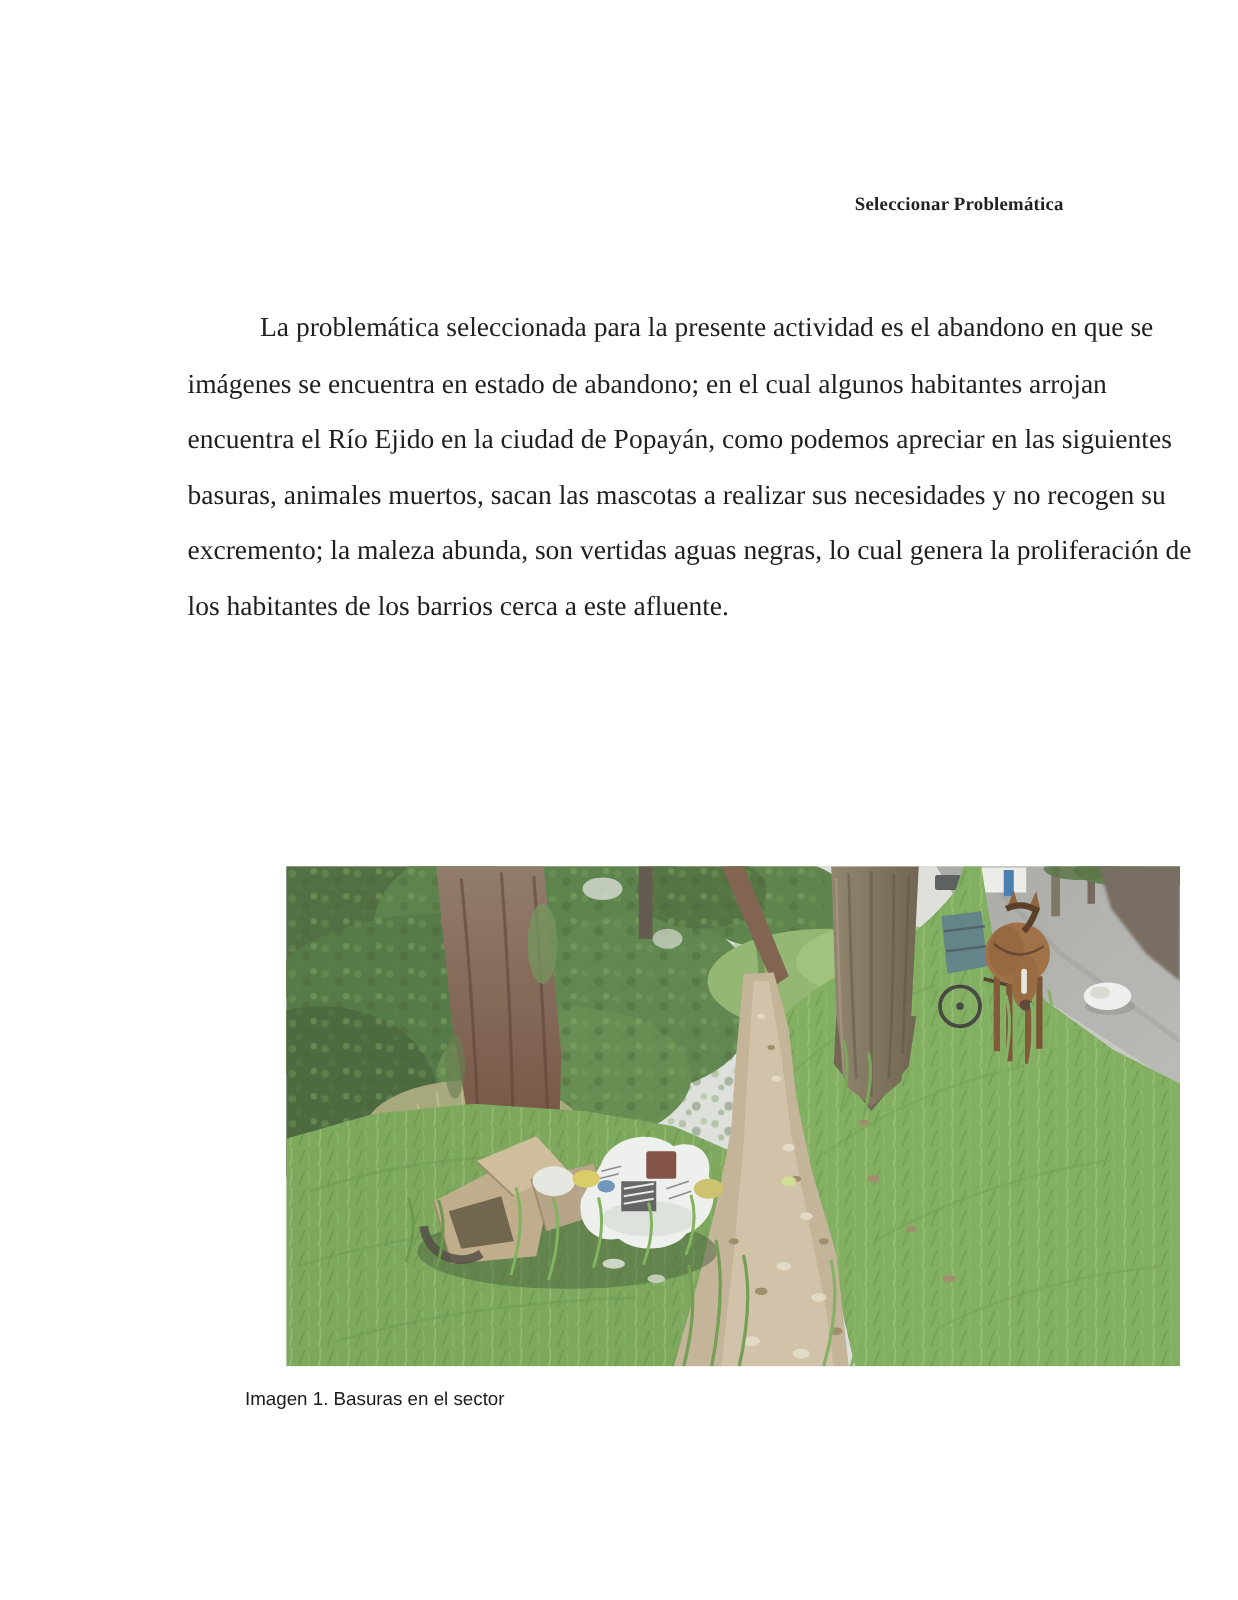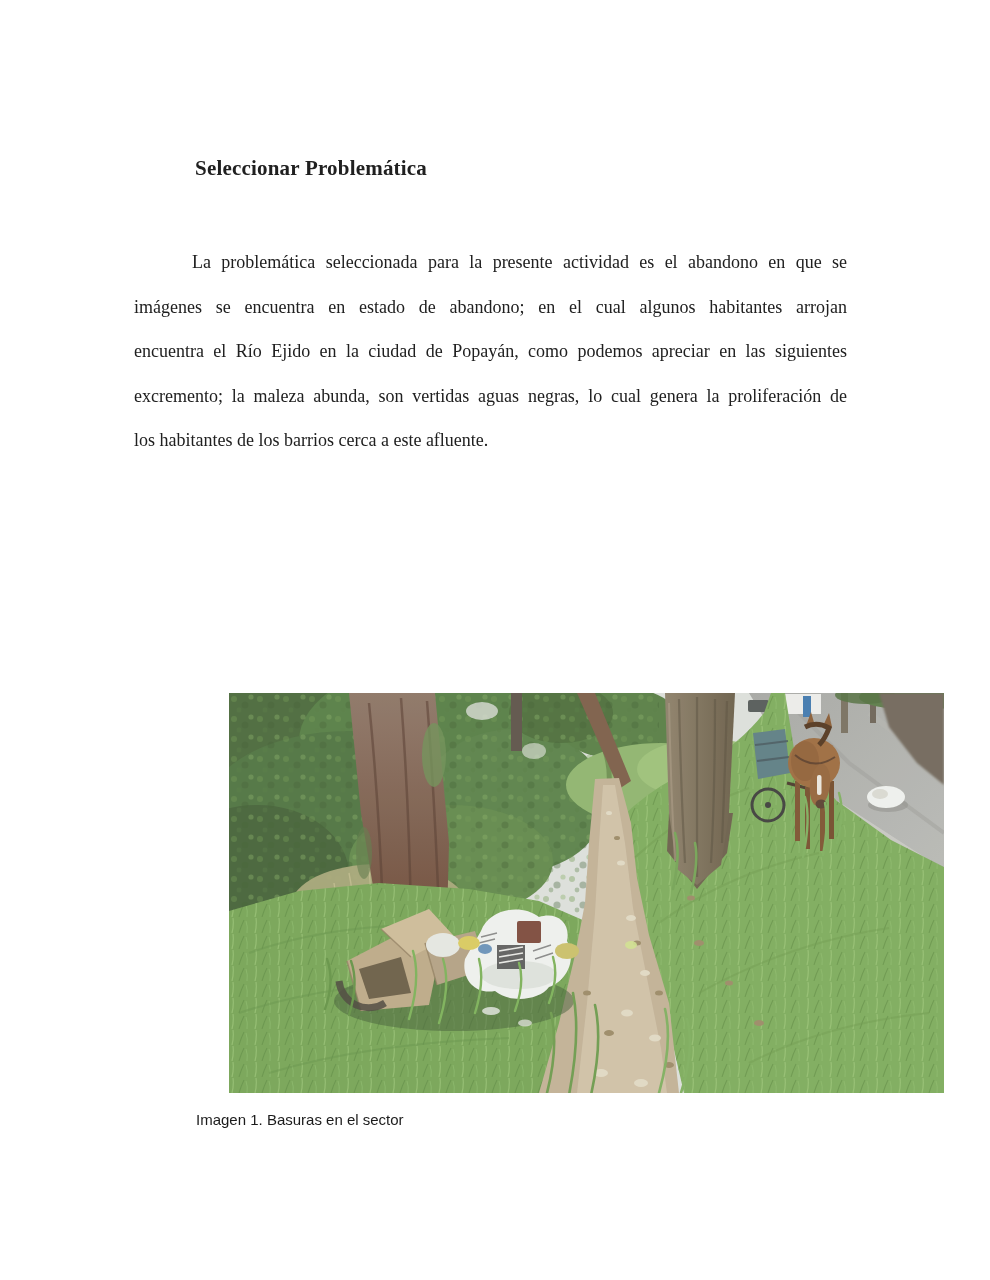--- a/index.html
+++ b/index.html
@@ -8,29 +8,29 @@
     width:990px;height:1280px;
     background:#ffffff;
     font-family:"Liberation Serif", serif;
     color:#202020;
     overflow:hidden;
   }
   .doc-title{
     position:absolute;
     left:138px;top:156px;width:713px;
     margin:0;
-    font-size:21px;font-weight:bold;
-    text-align:left;
+    font-size:15px;font-weight:bold;
+    text-align:right;
     text-indent:57px;
     letter-spacing:0.2px;
   }
   .paragraph{
     position:absolute;
-    left:134px;top:240px;width:713px;
-    font-size:18px;
+    left:150px;top:240px;width:713px;
+    font-size:22px;
     line-height:44.5px;
   }
   .pline{
     width:713px;
     text-align:justify;
     text-align-last:justify;
     white-space:nowrap;
   }
   .pline.first{ text-indent:58px; }
   .pline.last{ text-align:right; text-align-last:left; white-space:normal; }
@@ -55,20 +55,21 @@
 <body>
 
 <div class="page">
 
   <h1 class="doc-title">Seleccionar Problemática</h1>
 
   <div class="paragraph">
     <div class="pline first">La problemática seleccionada para la presente actividad es el abandono en que se</div>
     <div class="pline">imágenes se encuentra en estado de abandono; en el cual algunos habitantes arrojan</div>
     <div class="pline">encuentra el Río Ejido en la ciudad de Popayán, como podemos apreciar en las siguientes</div>
+    <div class="pline">basuras, animales muertos, sacan las mascotas a realizar sus necesidades y no recogen su</div>
     <div class="pline">excremento; la maleza abunda, son vertidas aguas negras, lo cual genera la proliferación de</div>
     <div class="pline last">los habitantes de los barrios cerca a este afluente.</div>
   </div>
 
   <div class="figure-wrap">
     <div class="photo-frame">
       <svg width="715" height="400" viewBox="0 0 715 400" xmlns="http://www.w3.org/2000/svg">
         <defs>
           <linearGradient id="tg1" x1="0" y1="0" x2="0" y2="1">
             <stop offset="0" style="stop-color:var(--trunkTop)"></stop>

